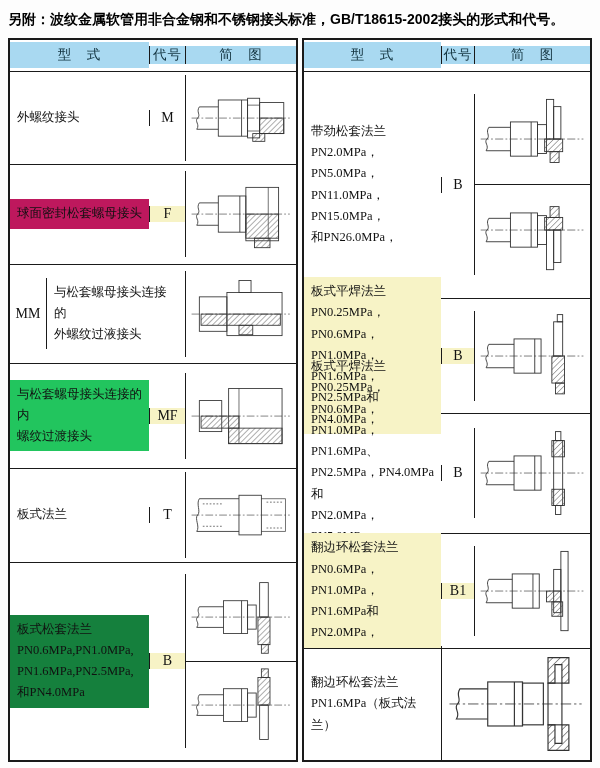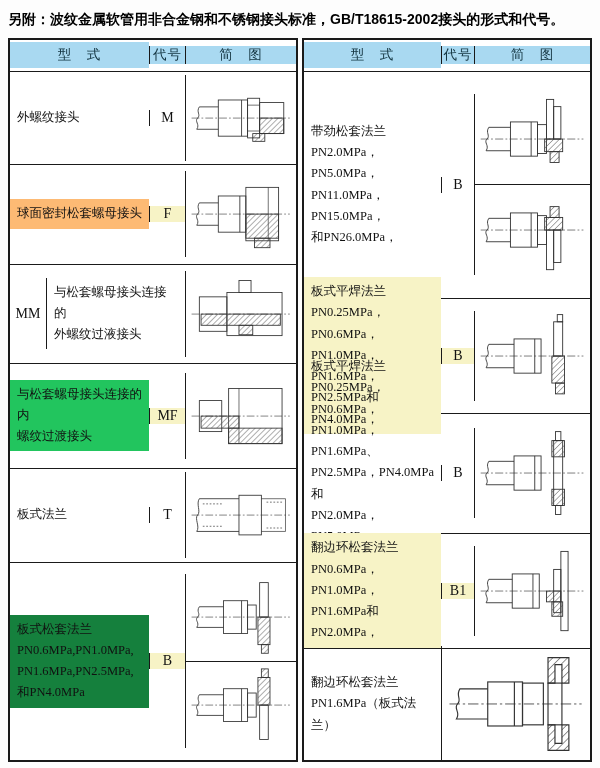--- a/index.html
+++ b/index.html
@@ -74,21 +74,21 @@
                 <rect x="82" y="32" width="28" height="36" stroke="#333" fill="none" stroke-width="1"></rect>
                 <rect x="82" y="50" width="28" height="18" fill="url(#h0)" stroke="#333" stroke-width="1"></rect>
                 <rect x="74" y="68" width="14" height="9" fill="url(#h0)" stroke="#333" stroke-width="1"></rect>
                 <path d="M3 50 H117" stroke="#333" stroke-width="0.7" fill="none" stroke-dasharray="9 2.5 2 2.5"></path>
               </svg>
             </div>
         </div>
       </div>
 
       <div class="trow" style="height:99px">
-        <div class="cell c-type" style="background-color: #fdba74;">
+        <div class="cell c-type" style="background-color: #be185d;">
             <span class="label">球面密封松套螺母接头</span>
           </div>
         <div class="cell c-code" style="background-color: rgb(247, 243, 198);">
             <span>F</span>
           </div>
         <div class="cell c-diag">
           <div class="diagram">
               <svg viewBox="0 0 120 100" preserveAspectRatio="xMidYMid meet">
                 <defs>
                   <pattern id="h1" width="4.5" height="4.5" patternUnits="userSpaceOnUse" patternTransform="rotate(45)">

